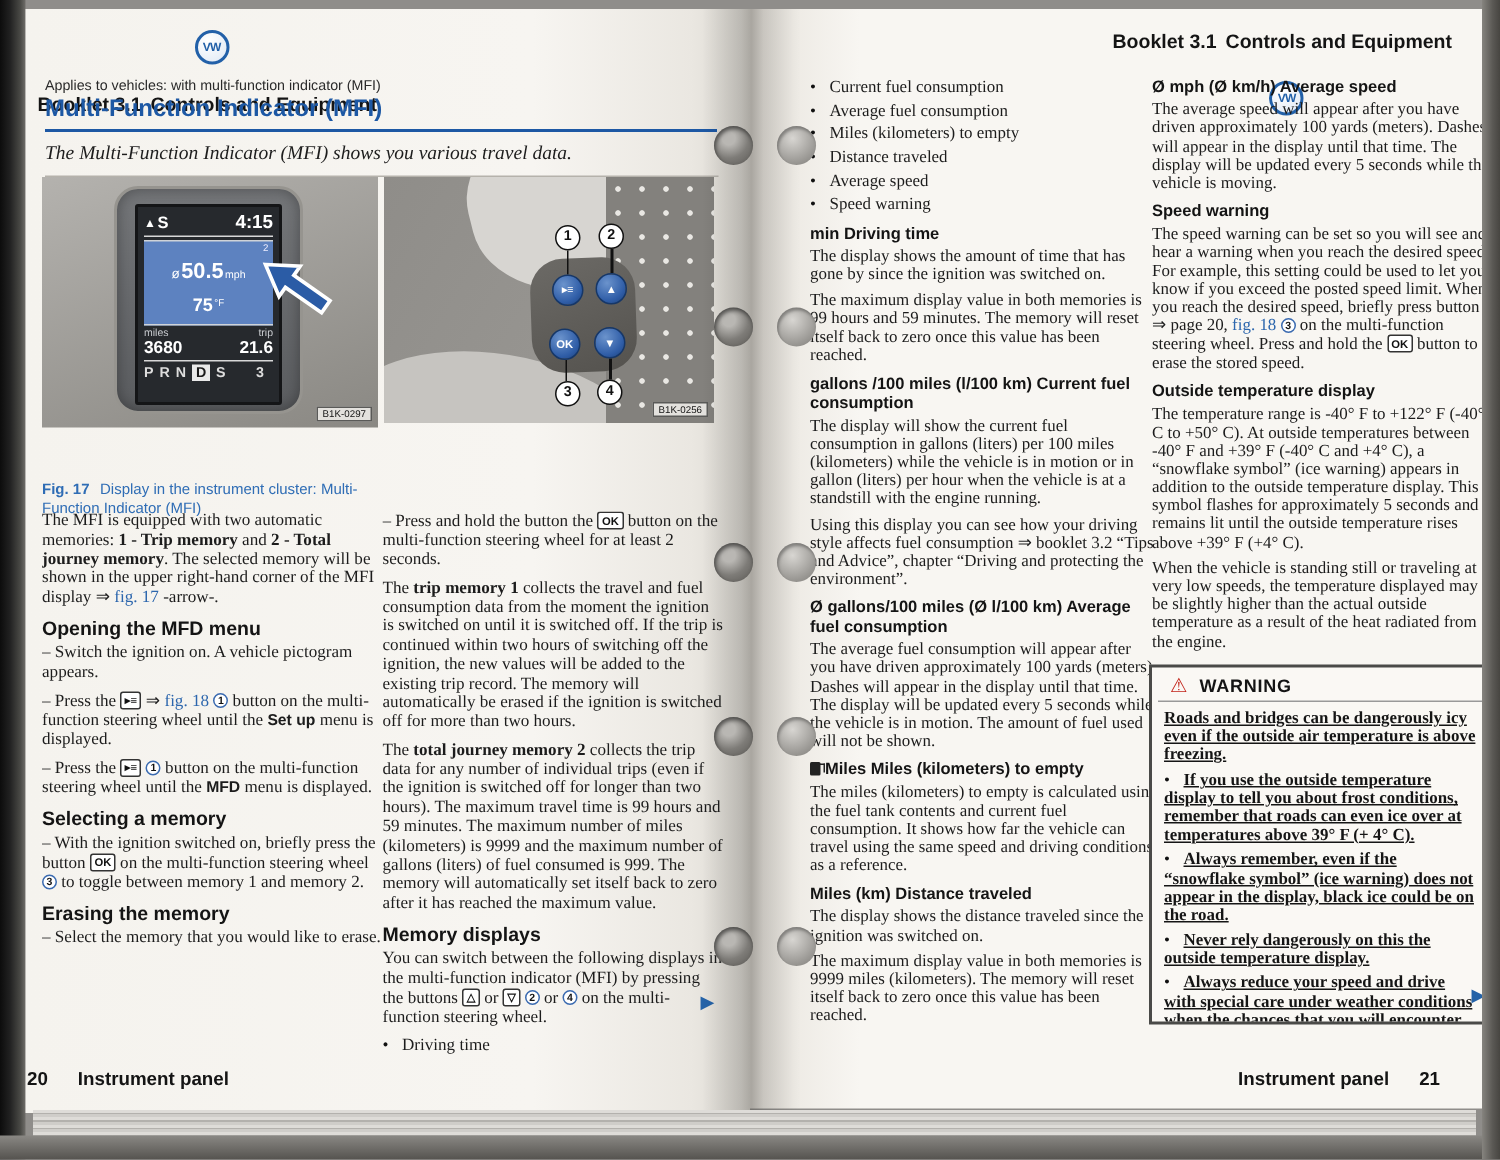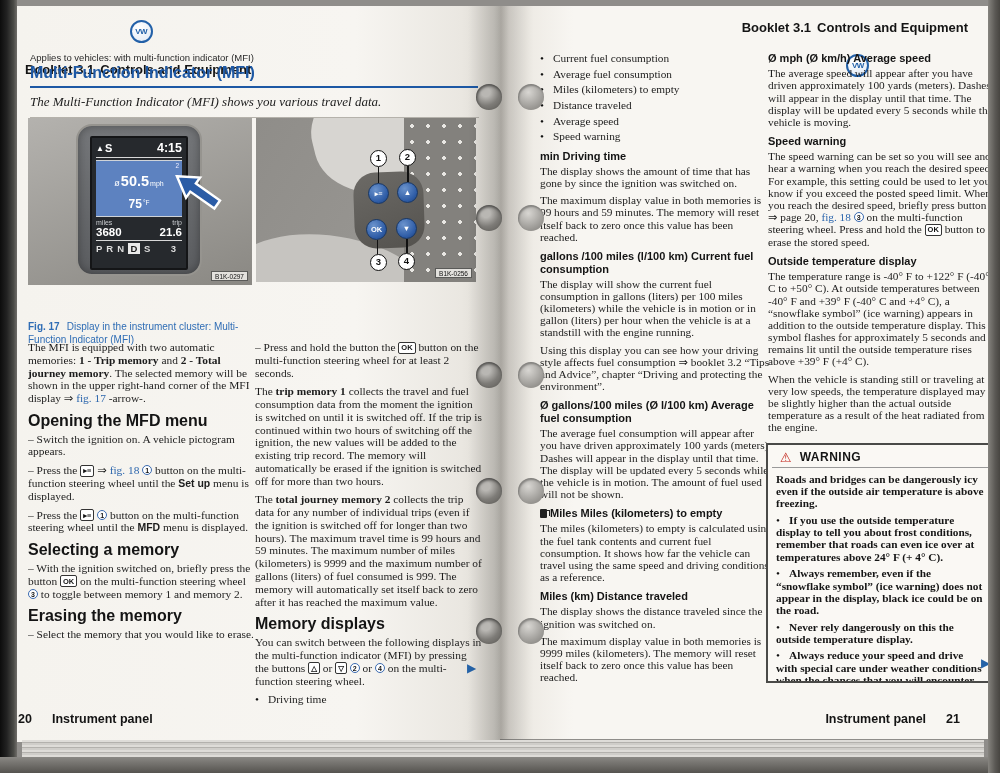--- a/index.html
+++ b/index.html
@@ -114,21 +114,21 @@
   
   .col { position:absolute; overflow:hidden; color:#1c1c1c; }
   .page-left  .col { font-size:11.4px; line-height:1.12; }
   .page-right .col { font-size:11.3px; line-height:1.08; }
   .para { margin:0 0 6px; }
   .page-right .para { margin-bottom:5px; }
   .li { margin:0 0 4px; }
   .page-right .li { margin-bottom:3.5px; }
   .dot { display:inline-block; width:13px; color:#111; }
   .subhead { font-family:"Liberation Sans",sans-serif; font-weight:bold; color:#141414;
-    font-size:16px; line-height:1.15; margin:7px 0 2.5px; }
+    font-size:13px; line-height:1.15; margin:7px 0 2.5px; }
   .page-right .subhead { font-size:11px; }
   .col > .subhead:first-child { margin-top:0; }
 
   .seg-b { font-weight:bold; }
   .seg-bs { font-weight:bold; font-family:"Liberation Sans",sans-serif; font-size:0.92em; }
   .seg-blue { color:#2c66ad; }
   .seg-key { display:inline-block; font:bold 7.5px/9px "Liberation Sans",sans-serif;
     border:1px solid #333; border-radius:2px; padding:0.5px 2px; vertical-align:1px; background:#fff; color:#111; }
   .seg-circ { display:inline-block; width:10px; height:10px; border:1px solid #3a6ab0; border-radius:50%;
     font:bold 7px/9.5px "Liberation Sans",sans-serif; text-align:center; vertical-align:1px; background:#fff; color:#111; }
@@ -140,21 +140,21 @@
   .cont { position:absolute; color:#2563a8; font-size:12px; }
 
   
   .warning { position:absolute; left:266px; top:437px; width:229px; height:240px;
     border:2px solid #4a4a48; background:#faf8f4; overflow:hidden; }
   .warn-head { display:flex; align-items:center; gap:8px; padding:5px 8px 3px; margin:0 4px;
     border-bottom:1px solid #999; }
   .warn-tri { color:#c22218; font-size:13px; line-height:1; font-family:"DejaVu Sans",sans-serif; }
   .warn-title { font:bold 12px "Liberation Sans",sans-serif; letter-spacing:0.5px; color:#141414; }
   .warn-body { padding:5px 8px 6px; font-size:11.3px; line-height:1.13; color:#151515; }
-  .warn-body .para, .warn-body .li { margin-bottom:4.5px; }
+  .warn-body .para, .warn-body .li { margin-bottom:4.5px;text-decoration:underline; }
 </style>
 </head>
 <body>
 
 <div>
 
   <div class="edge-left"></div>
 
   <div class="page page-left">
     <div class="pg-header hl">
@@ -287,21 +287,21 @@
         <div class="para"><span>When the vehicle is standing still or traveling at very low speeds, the temperature displayed may be slightly higher than the actual outside temperature as a result of the heat radiated from the engine.</span></div>
       </div>
 
     <div class="warning">
       <div class="warn-head">
         <span class="warn-tri">⚠</span>
         <span class="warn-title">WARNING</span>
       </div>
       <div class="warn-body col" style="position:static;height:auto;">
           <div class="para"><span class="seg-b">Roads and bridges can be dangerously icy even if the outside air temperature is above freezing.</span></div>
-          <div class="li"><span class="dot">•</span><span class="seg-b">If you use the outside temperature display to tell you about frost conditions, remember that roads can even ice over at temperatures above 24° F (+ 4° C).</span></div>
+          <div class="li"><span class="dot">•</span><span class="seg-b">If you use the outside temperature display to tell you about frost conditions, remember that roads can even ice over at temperatures above 39° F (+ 4° C).</span></div>
           <div class="li"><span class="dot">•</span><span class="seg-b">Always remember, even if the “snowflake symbol” (ice warning) does not appear in the display, black ice could be on the road.</span></div>
           <div class="li"><span class="dot">•</span><span class="seg-b">Never rely dangerously on this the outside temperature display.</span></div>
           <div class="li"><span class="dot">•</span><span class="seg-b">Always reduce your speed and drive with special care under weather conditions when the chances that you will encounter icy road surfaces are greater.</span></div>
         </div>
     </div>
     <span class="cont" style="left:481px;top:650px;">▶</span>
 
     <div class="footer fr">
         <span>Instrument panel</span>
         <span>21</span>

